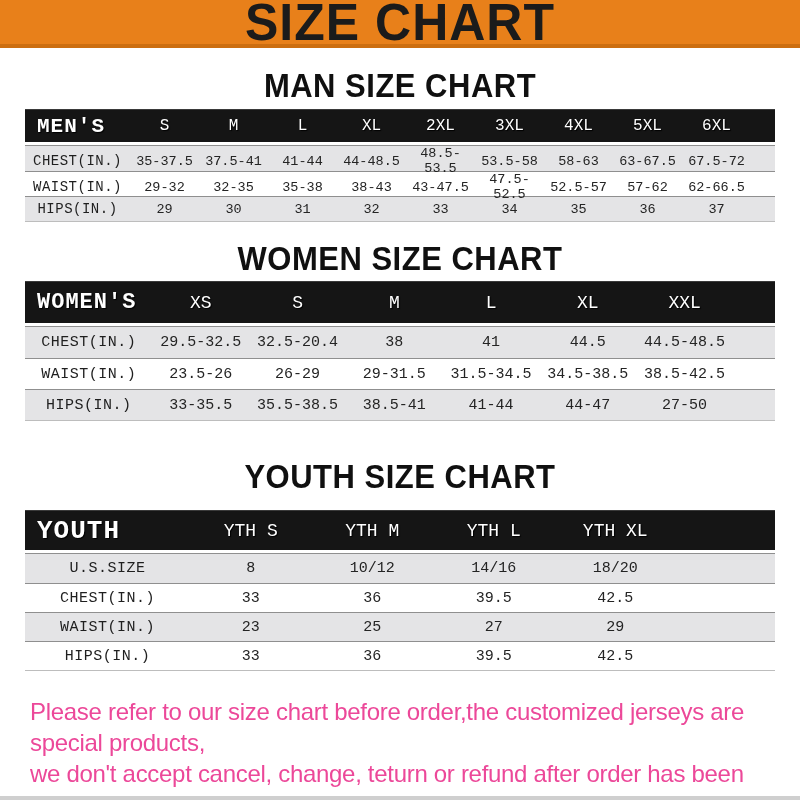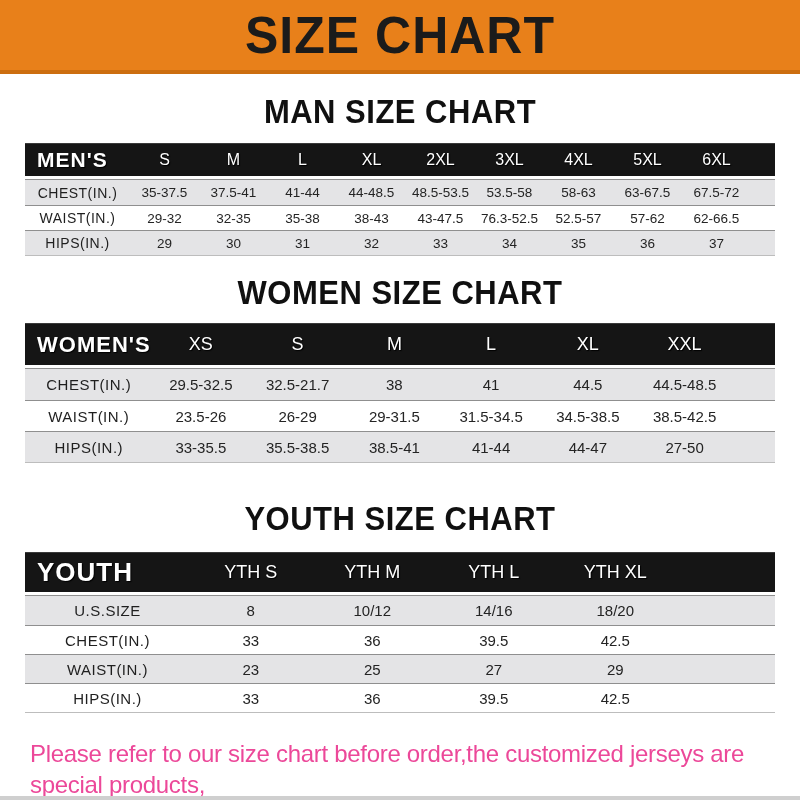--- a/index.html
+++ b/index.html
@@ -4,38 +4,38 @@
 <style>
   * { box-sizing: border-box; }
   html, body { margin:0; padding:0; }
   body {
     width: 800px; height: 800px; position: relative;
     background: #ffffff; overflow: hidden;
     font-family: "Liberation Sans", sans-serif;
   }
   
   .banner {
-    height: 74px; background: #E8801A; border-bottom: 4px solid #CC6E10;
+    height: 48px; background: #E8801A; border-bottom: 4px solid #CC6E10;
     display: flex; align-items: center; justify-content: center;
   }
   .banner h1 {
     margin: 0; font-size: 50px; font-weight: bold; letter-spacing: 1px;
     color: #1b1b1b; transform: scaleY(1.05); white-space: nowrap;
   }
   
   .section-title {
     margin: 0; text-align: center; color: #101010;
     font-size: 31px; font-weight: bold; letter-spacing: 0.5px;
     transform: scaleY(1.05);
   }
   .men-section  .section-title { margin-top: 21px; }
   .women-section .section-title { margin-top: 19px; }
   .youth-section .section-title { margin-top: 38px; }
   
-  .size-table { width: 750px; margin: 12px auto 0 auto; }
+  .size-table { width: 750px; margin: 4px auto 0 auto; font-family: Liberation Mono, monospace; }
   .youth-section .size-table { margin-top: 15px; }
   .header-bar {
     display: grid; grid-template-columns: var(--cols);
     align-items: center; background: #151515; color: #ffffff;
     border-top: 1px solid #3a3a3a;
   }
   .header-label {
     padding-left: 12px; font-weight: bold; letter-spacing: 1px;
     text-shadow: 1px 1px 1px #000;
   }
@@ -111,21 +111,21 @@
           <div class="value-cell">63-67.5</div>
           <div class="value-cell">67.5-72</div>
         </div>
         <div class="row">
           <div class="row-label">WAIST(IN.)</div>
           <div class="value-cell">29-32</div>
           <div class="value-cell">32-35</div>
           <div class="value-cell">35-38</div>
           <div class="value-cell">38-43</div>
           <div class="value-cell">43-47.5</div>
-          <div class="value-cell">76.3-52.5</div>
+          <div class="value-cell">47.5-52.5</div>
           <div class="value-cell">52.5-57</div>
           <div class="value-cell">57-62</div>
           <div class="value-cell">62-66.5</div>
         </div>
         <div class="row alt">
           <div class="row-label">HIPS(IN.)</div>
           <div class="value-cell">29</div>
           <div class="value-cell">30</div>
           <div class="value-cell">31</div>
           <div class="value-cell">32</div>
@@ -148,21 +148,21 @@
         <div class="header-col">S</div>
         <div class="header-col">M</div>
         <div class="header-col">L</div>
         <div class="header-col">XL</div>
         <div class="header-col">XXL</div>
       </div>
       <div class="rows">
         <div class="row alt">
           <div class="row-label">CHEST(IN.)</div>
           <div class="value-cell">29.5-32.5</div>
-          <div class="value-cell">32.5-21.7</div>
+          <div class="value-cell">32.5-20.4</div>
           <div class="value-cell">38</div>
           <div class="value-cell">41</div>
           <div class="value-cell">44.5</div>
           <div class="value-cell">44.5-48.5</div>
         </div>
         <div class="row">
           <div class="row-label">WAIST(IN.)</div>
           <div class="value-cell">23.5-26</div>
           <div class="value-cell">26-29</div>
           <div class="value-cell">29-31.5</div>

